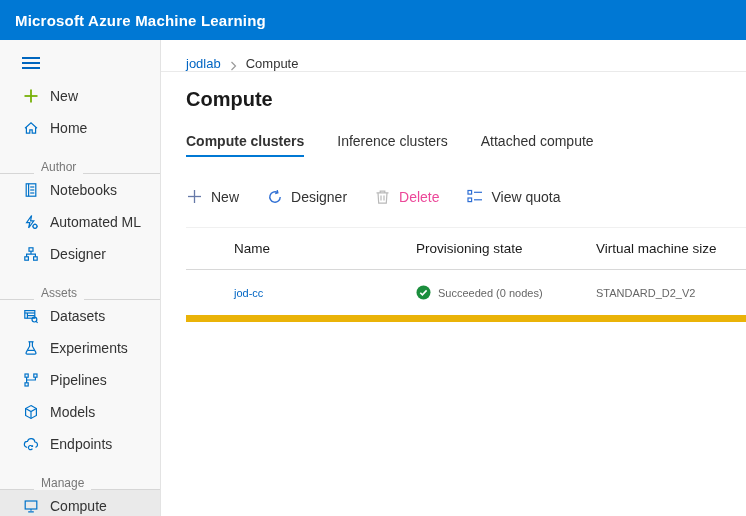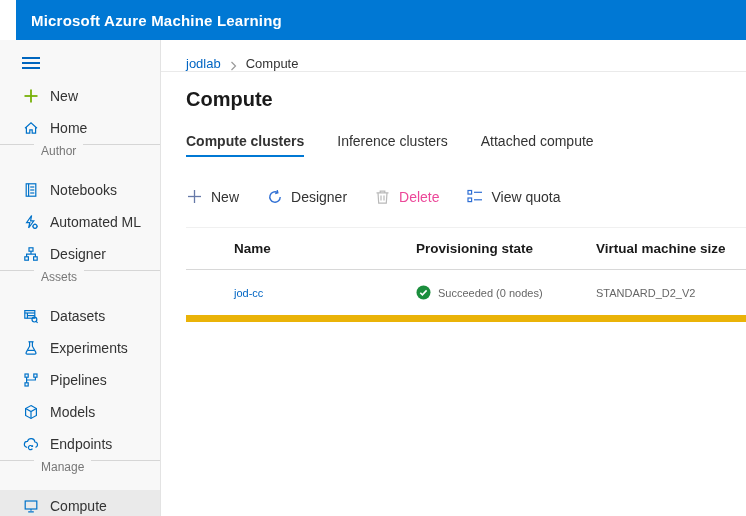--- a/index.html
+++ b/index.html
@@ -16,38 +16,38 @@
   html,body{margin:0;padding:0;}
   body{
     width:746px;height:516px;overflow:hidden;
     font-family:"Liberation Sans", sans-serif;
     color:var(--text);background:#fff;
   }
   
   .topbar{
     height:40px;background:var(--topbar-bg);color:#fff;
     display:flex;align-items:center;padding-left:15px;
-    font-size:15px;font-weight:bold;letter-spacing:.2px;margin-left:16px;
+    font-size:15px;font-weight:bold;letter-spacing:.2px;
   }
   .shell{display:flex;height:476px;}
   
   .sidebar{
     width:161px;flex:0 0 161px;background:#f8f8f8;
     border-right:1px solid #e3e3e3;overflow:hidden;
   }
   .hamburger{padding:16px 0 8px 22px;height:40px;cursor:pointer;}
   .nav-item{
     height:32px;display:flex;align-items:center;gap:11px;
     padding-left:22px;font-size:14px;color:#333;cursor:pointer;
   }
   .nav-item.selected{background:#eaeaea;}
   .nav-item .ic{display:flex;width:17px;height:17px;align-items:center;justify-content:center;color:var(--icon-blue);}
   .nav-item .ic.green{color:var(--green);}
   .section-header{
-    height:30px;display:flex;align-items:flex-start;
+    height:30px;display:flex;align-items:flex-end;
     font-size:12px;color:#777;
   }
   .section-header::before{content:"";width:34px;height:1px;background:#d6d6d6;margin-right:7px;}
   .section-header::after{content:"";flex:1;height:1px;background:#d6d6d6;margin-left:7px;}
   
   .main{flex:1;display:flex;flex-direction:column;background:#fff;min-width:0;}
   .breadcrumb{
     height:32px;display:flex;align-items:flex-end;gap:9px;
     padding-left:25px;border-bottom:1px solid #eaeaea;font-size:13px;
   }
@@ -68,21 +68,21 @@
   
   .toolbar{display:flex;align-items:center;gap:27px;margin-top:31px;}
   .tool-btn{display:flex;align-items:center;gap:8px;font-size:14px;color:#333;cursor:pointer;}
   .tool-btn .tic{display:flex;width:17px;height:17px;align-items:center;justify-content:center;}
   .tool-btn.disabled{color:#ec4899;cursor:default;}
   
   .table{margin-top:22px;}
   .thead,.trow{display:flex;align-items:center;}
   .thead{
     border-top:1px solid #f0f0f0;border-bottom:1px solid #d8d8d8;
-    padding:13px 0;font-weight:bold;font-size:13.5px;color:#1a1a1a;
+    padding:13px 0;font-weight:normal;font-size:13.5px;color:#1a1a1a;
   }
   .trow{border-bottom:7px solid #eab308;padding:15px 0;font-size:11px;align-items:center;}
   .col-name{width:230px;padding-left:48px;}
   .col-state{width:180px;display:flex;align-items:center;gap:7px;}
   .col-size{flex:1;}
   .cell-link{color:var(--link);text-decoration:none;cursor:pointer;}
   .cell-muted{color:var(--muted);}
   .check{display:flex;width:15px;height:15px;}
   svg{display:block;}
 </style>

